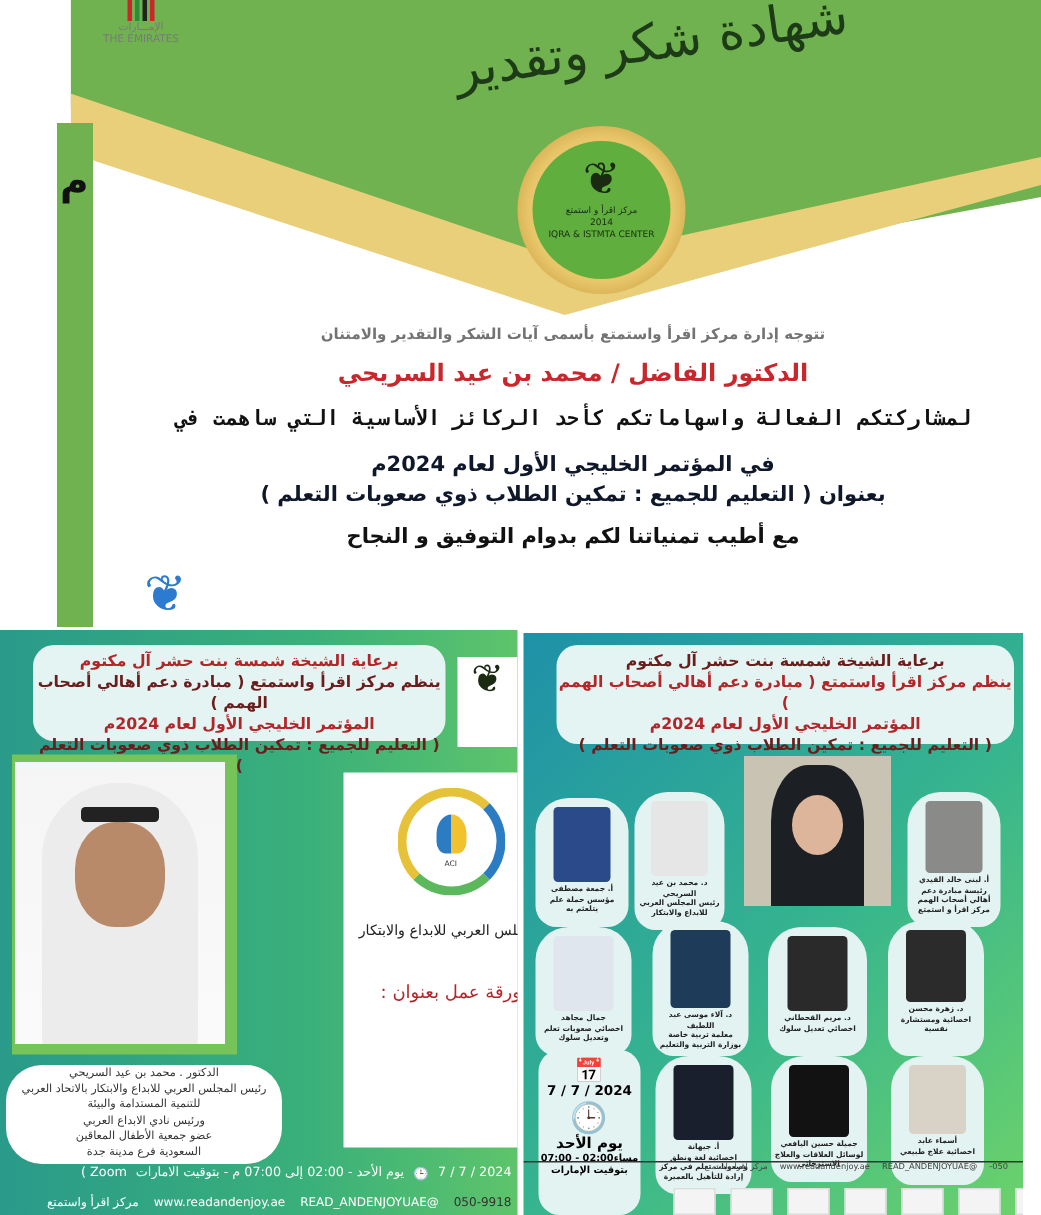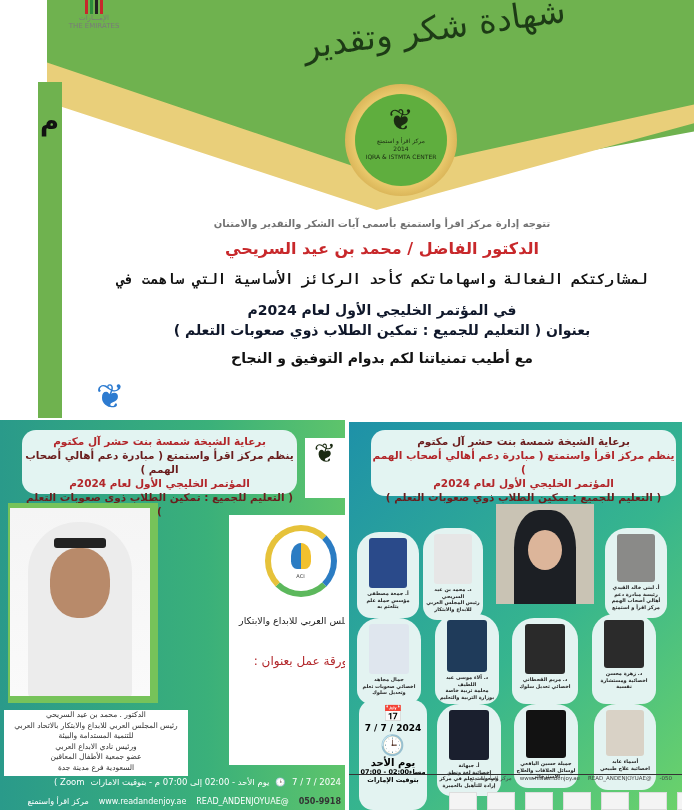--- a/index.html
+++ b/index.html
@@ -27,31 +27,31 @@
   .poster-left { position: absolute; left: 0; top: 420px; width: 345px; height: 390px; background: linear-gradient(90deg,#2a9a8a,#3ab07a 60%,#5ec46b); overflow: hidden; }
   .banner { position: absolute; background: #e3f4f2; border-radius: 14px; text-align: center; direction: rtl; font-weight: bold; color: #b2262a; }
   .banner div { line-height: 14px; font-size: 10.5px; }
   .banner .dark { color: #6a1d1d; }
   .pl-logo { position: absolute; right: 0; top: 18px; width: 40px; height: 60px; background: #fff; font-size: 26px; text-align: center; color: #1b2b12; }
   .photo-frame { position: absolute; left: 8px; top: 83px; width: 150px; height: 200px; background: #76c35a; }
   .photo { position: absolute; left: 10px; top: 88px; width: 140px; height: 188px; background: linear-gradient(180deg,#f5f5f5 0%,#fafafa 100%); overflow: hidden; }
   .photo .head { position: absolute; left: 40px; top: 40px; width: 60px; height: 70px; border-radius: 45%; background: #b88a6a; }
   .photo .ghutra { position: absolute; left: 18px; top: 14px; width: 104px; height: 180px; border-radius: 50px 50px 10px 10px; background: #ececec; }
   .photo .agal { position: absolute; left: 44px; top: 30px; width: 52px; height: 10px; background: #222; border-radius: 3px; }
-  .bio { position: absolute; left: 4px; top: 290px; width: 184px; height: 66px; background: #fff; direction: rtl; text-align: center; font-size: 7.5px; line-height: 10.5px; color: #333; }
+  .bio { position: absolute; left: 4px; top: 290px; width: 184px; height: 66px; background: #fff; direction: rtl; text-align: center; font-size: 7.5px; line-height: 10.5px; color: #333; border-radius: 24px; }
   .paper-card { position: absolute; left: 193px; top: 95px; width: 143px; height: 250px; background: #fff; direction: rtl; text-align: center; margin-left: 36px; }
   .aci { margin: 10px auto 0; width: 72px; height: 72px; border-radius: 50%; border: 6px solid #e6c23a; border-right-color: #2b7cc3; border-bottom-color: #5cb85c; position: relative; }
   .aci .bulb { position: absolute; left: 20px; top: 12px; width: 20px; height: 26px; border-radius: 50% 50% 30% 30%; background: linear-gradient(90deg,#2b7cc3 50%,#f2c12e 50%); }
   .aci .lbl { position: absolute; left: 0; width: 60px; top: 42px; font-size: 5px; text-align: center; color: #333; }
   .paper-card .org { font-size: 9.5px; color: #222; margin-top: 18px; }
   .paper-card .wt { font-size: 12px; color: #b2262a; margin-top: 28px; }
   .paper-card .title { font-size: 12px; color: #b2262a; margin-top: 20px; line-height: 16px; }
   .pl-footer1 { position: absolute; left: 0; top: 353px; width: 345px; height: 18px; direction: rtl; font-size: 8.5px; color: #fff; display: flex; align-items: center; gap: 6px; padding-right: 4px; white-space: nowrap; }
   .pl-footer2 { position: absolute; left: 0; top: 372px; width: 345px; height: 18px; direction: rtl; font-size: 8px; color: #fff; display: flex; align-items: center; gap: 10px; padding-right: 4px; white-space: nowrap; }
-  .pl-footer2 .ph { color: #333; font-weight: bold; }
+  .pl-footer2 .ph { color: #333; font-weight: normal; }
   .poster-right { position: absolute; left: 349px; top: 422px; width: 333px; height: 388px; background: linear-gradient(135deg,#1e91a8,#36b58e 55%,#6cd26a); overflow: hidden; }
   .speaker { position: absolute; background: #e3f3f1; border-radius: 22px 22px 14px 14px; text-align: center; }
   .speaker .ph { margin: 6px auto 0; background: #6a8fb0; border-radius: 3px; }
   .speaker .nm { font-size: 5px; line-height: 6.5px; color: #222; direction: rtl; padding: 2px 2px 0; font-weight: bold; }
   .feature { position: absolute; left: 147px; top: 82px; width: 98px; height: 100px; background: #c9c3b4; }
   .feature .face { position: absolute; left: 18px; top: 6px; width: 62px; height: 94px; border-radius: 40% 40% 0 0; background: #1c1f24; }
   .feature .skin { position: absolute; left: 32px; top: 26px; width: 34px; height: 40px; border-radius: 50%; background: #dcb59a; }
   .datebox { position: absolute; left: 10px; top: 278px; width: 68px; height: 110px; background: #e3f3f1; border-radius: 14px; text-align: center; font-weight: bold; direction: rtl; }
   .datebox .cal { font-size: 16px; margin-top: 4px; }
   .datebox .d { font-size: 9px; direction: ltr; }

